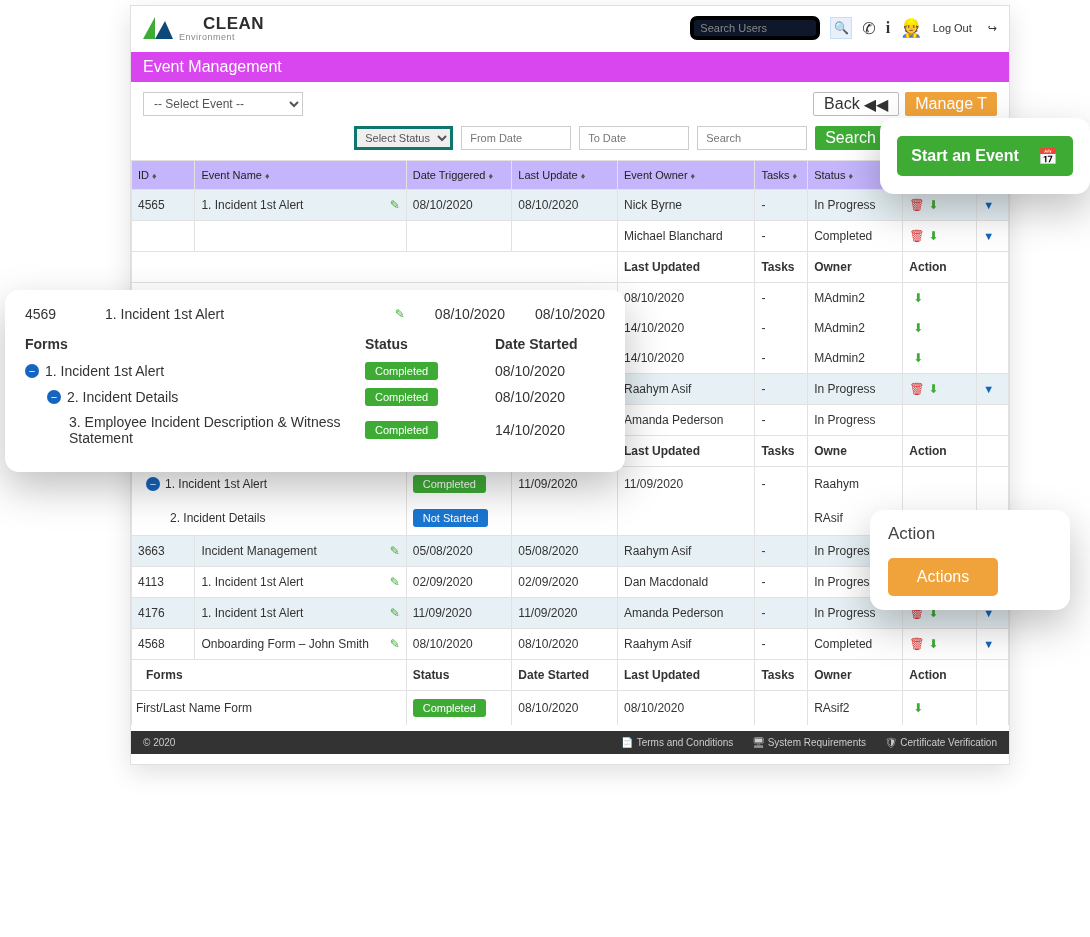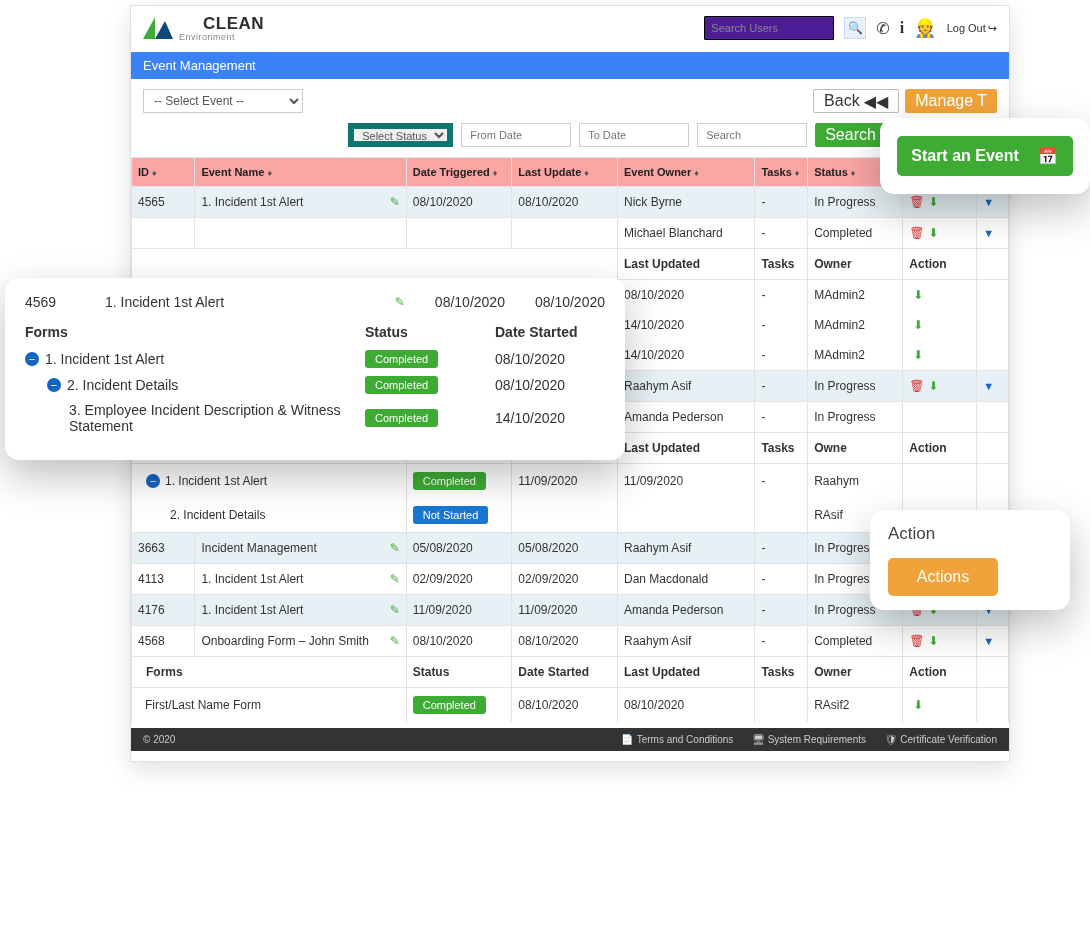--- a/index.html
+++ b/index.html
@@ -26,35 +26,35 @@
     display: flex; align-items: center; justify-content: space-between;
     padding: 8px 12px 10px 12px;
   }
   .logo { display: flex; align-items: center; gap: 6px; }
   .logo-mark { width: 30px; height: 22px; }
   .logo-text { font-size: 17px; font-weight: 700; color: #2d2d2d; letter-spacing: .5px; margin-left: 24px; }
   .logo-sub { font-size: 9px; color: #888; margin-top:-2px; letter-spacing:.5px;}
   .top-right { display: flex; align-items: center; gap: 10px; }
   .search-users {
     display:flex; align-items:center;
-    border:1px solid #000000; border-radius:1px; height:24px; width:130px;
+    border:4px solid #000000; border-radius:7px; height:24px; width:130px;
     font-size:11px; color:#888; padding: 0 6px;
-    background:#4c1d95;
+    background:#0f172a;
   }
   .search-users-btn {
     width:22px; height:22px; background:#e8f1fb; border:1px solid #c7dff5;
     display:flex; align-items:center; justify-content:center; color:#1976d2;
     font-size:12px;
   }
   .top-icon { color:#333; font-size:16px; }
   .avatar-hat { font-size:18px; }
-  .logout { font-size:11px; color:#333; display:flex; align-items:center; gap:2px;}
+  .logout { font-size:11px; color:#333; display:flex; align-items:center; gap:16px;}
   
   .page-bar {
-    background:#3b82f6; color:#fff; font-size:13px; padding:6px 12px;
+    background:#d946ef; color:#fff; font-size:16px; padding:6px 12px;
   }
   
   .controls-row {
     display:flex; align-items:flex-end; justify-content:space-between;
     padding:10px 12px 4px 12px;
   }
   .select-event {
     border:1px solid #ccc; background:#fff; font-size:12px; color:#555;
     height:24px; width:160px; padding:0 6px;
   }
@@ -63,27 +63,27 @@
     display:inline-flex; align-items:center; gap:4px; border:none; cursor:pointer;
   }
   .btn-back { background:#fff; border:1px solid #bbb; color:#333; }
   .btn-orange { background:#f0a33a; color:#fff; }
   .btn-green { background:#3eab35; color:#fff; }
   .btn-red { background:#c9302c; color:#fff; }
   .filter-row {
     display:flex; justify-content:flex-end; gap:8px; padding:6px 12px 10px 12px;
     align-items:center;
   }
-  .sel-status { border:6px solid #0f766e; height:24px; font-size:11px; padding:0 4px; color:#555;}
+  .sel-status { border:3px solid #0f766e; height:24px; font-size:11px; padding:0 4px; color:#555;}
   .inp { border:1px solid #ccc; height:24px; font-size:11px; padding:0 8px; color:#888; width:110px; background:#fff;}
   .inp-search { width:110px; }
   
   .tbl { width:100%; border-collapse:collapse; font-size:12px; table-layout:fixed;}
   .tbl th, .tbl td { border:1px solid #e2e2e2; padding:8px 6px; text-align:left; vertical-align:middle;}
-  .tbl th { background:#fca5a5; font-weight:700; font-size:11px; color:#222; }
+  .tbl th { background:#c4b5fd; font-weight:400; font-size:11px; color:#222; }
   .tbl th .sort { font-size:9px; color:#555; margin-left:3px;}
   .col-id {width:60px;}
   .col-name{width:200px;}
   .col-date{width:100px;}
   .col-update{width:100px;}
   .col-owner{width:130px;}
   .col-tasks{width:50px; text-align:center;}
   .col-status{width:90px; text-align:center;}
   .col-actions{width:70px; text-align:center;}
   .col-toggle{width:30px; text-align:center;}
@@ -105,21 +105,21 @@
   .card {
     position:absolute; background:#fff; border-radius:14px;
     box-shadow:0 16px 40px rgba(0,0,0,0.25);
     padding:14px 18px;
   }
   .card-start{ top:118px; right:0; width:210px; display:flex; align-items:center; justify-content:center; padding:18px 14px;}
   .btn-start-event{ background:#3eab35; color:#fff; border:none; border-radius:5px; height:40px; font-size:16px; font-weight:600; padding:0 14px; display:flex; align-items:center; gap:20px;}
   .card-action{ top:510px; right:20px; width:200px;}
   .card-action h4{font-size:17px; color:#444; margin-bottom:14px; font-weight:400;}
   .btn-reassign{ background:#f0a33a; color:#fff; border:none; border-radius:5px; height:38px; width:110px; font-size:16px;}
-  .card-detail{ top:278px; left:5px; width:620px; padding:16px 20px 18px 20px;}
+  .card-detail{ top:290px; left:5px; width:620px; padding:16px 20px 18px 20px;}
   .card-detail .hdr{display:flex; gap:30px; font-size:14px; color:#333; margin-bottom:10px; align-items:center;}
   .card-detail .hdr .id{width:50px;}
   .card-detail .hdr .nm{flex:1; display:flex; justify-content:space-between; align-items:center;}
   .card-detail .cols{display:flex; font-weight:600; color:#333; font-size:14px; margin:14px 0 10px 0;}
   .card-detail .c-form{flex:1;}
   .card-detail .c-status{width:130px;}
   .card-detail .c-date{width:110px;}
   .card-detail .frow{display:flex; align-items:center; margin:8px 0; font-size:14px; color:#333;}
   .card-detail .c-form-cell{flex:1;}
   .card-detail .c-status-cell{width:130px;}
@@ -407,21 +407,21 @@
   <td colspan="2" style="padding-left:14px">Forms</td>
   <td>Status</td>
   <td>Date Started</td>
   <td>Last Updated</td>
   <td class="center">Tasks</td>
   <td class="center">Owner</td>
   <td class="center">Action</td>
           <td></td>
         </tr>
         <tr class="subrow">
-  <td colspan="2" style="padding-left:13px">First/Last Name Form</td>
+  <td colspan="2" style="padding-left:4px">First/Last Name Form</td>
   <td><span class="badge-completed">Completed</span></td>
   <td>08/10/2020</td>
   <td>08/10/2020</td>
   <td class="center"></td>
   <td class="center">RAsif2</td>
   <td class="center"><span class="act-dl">⬇</span></td>
           <td></td>
         </tr>
       </tbody>
   </table>

